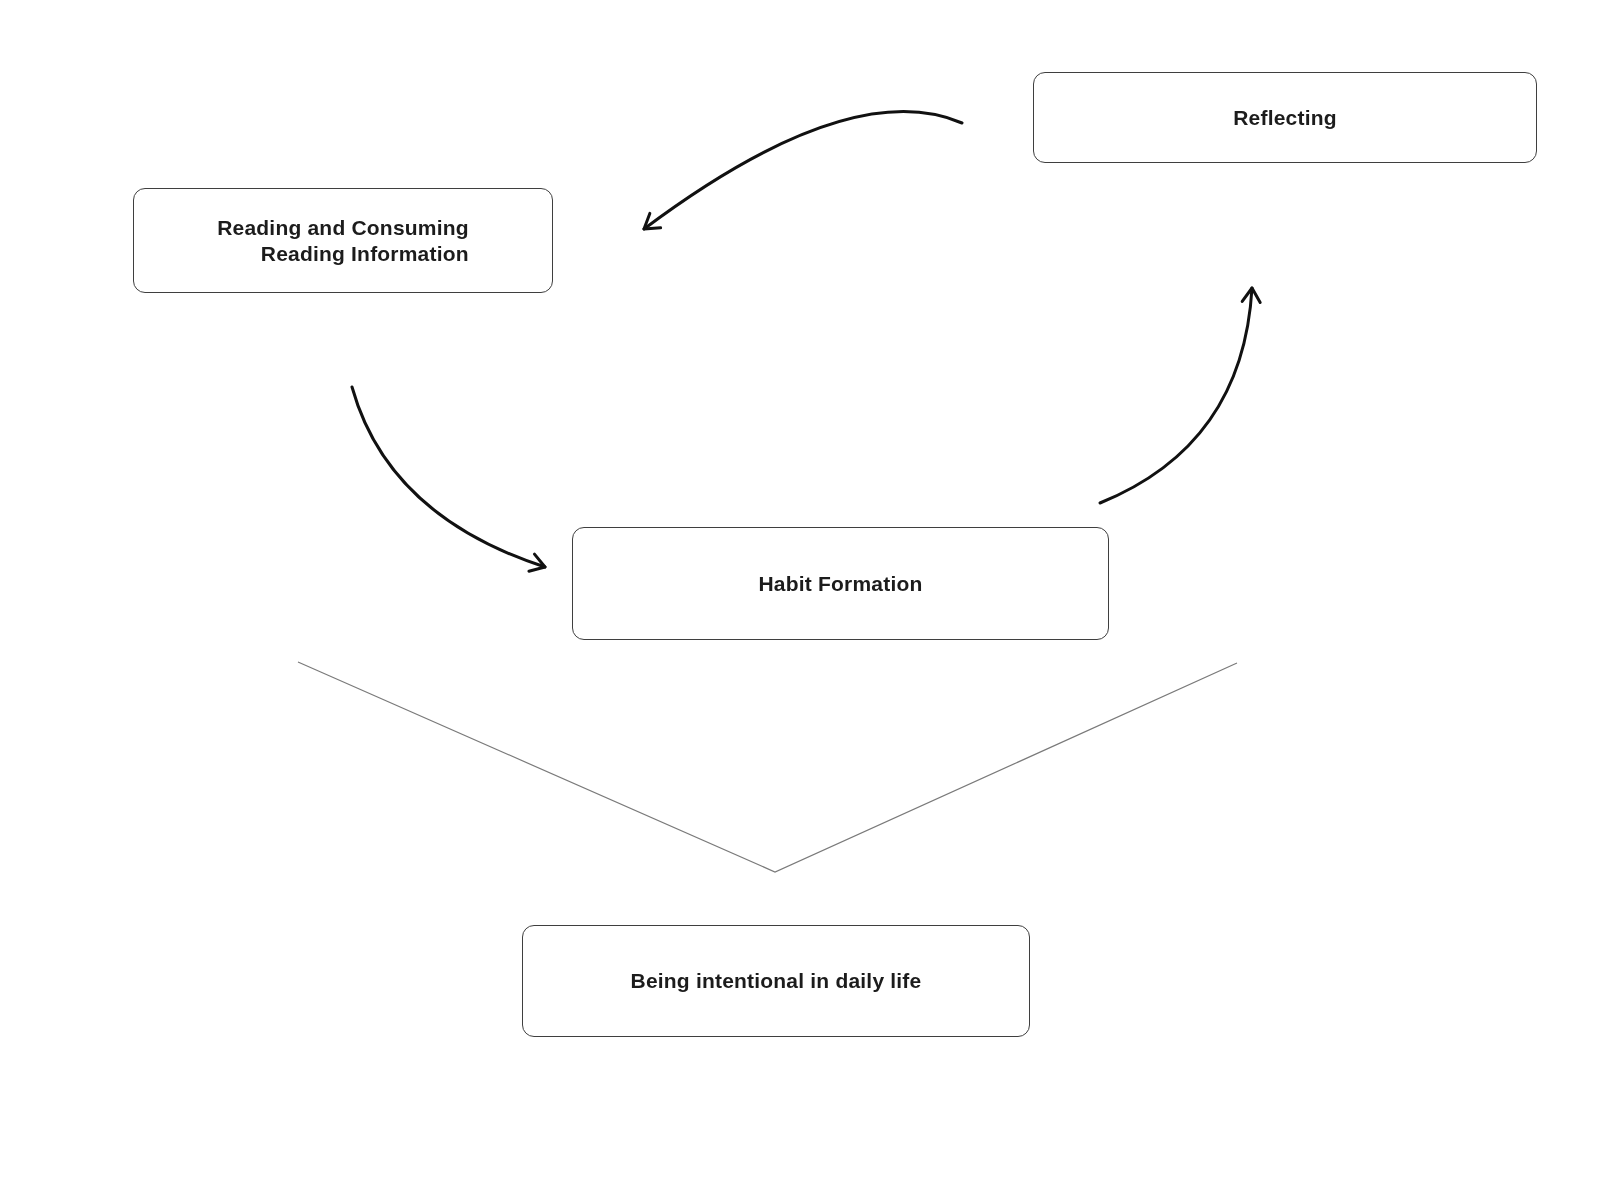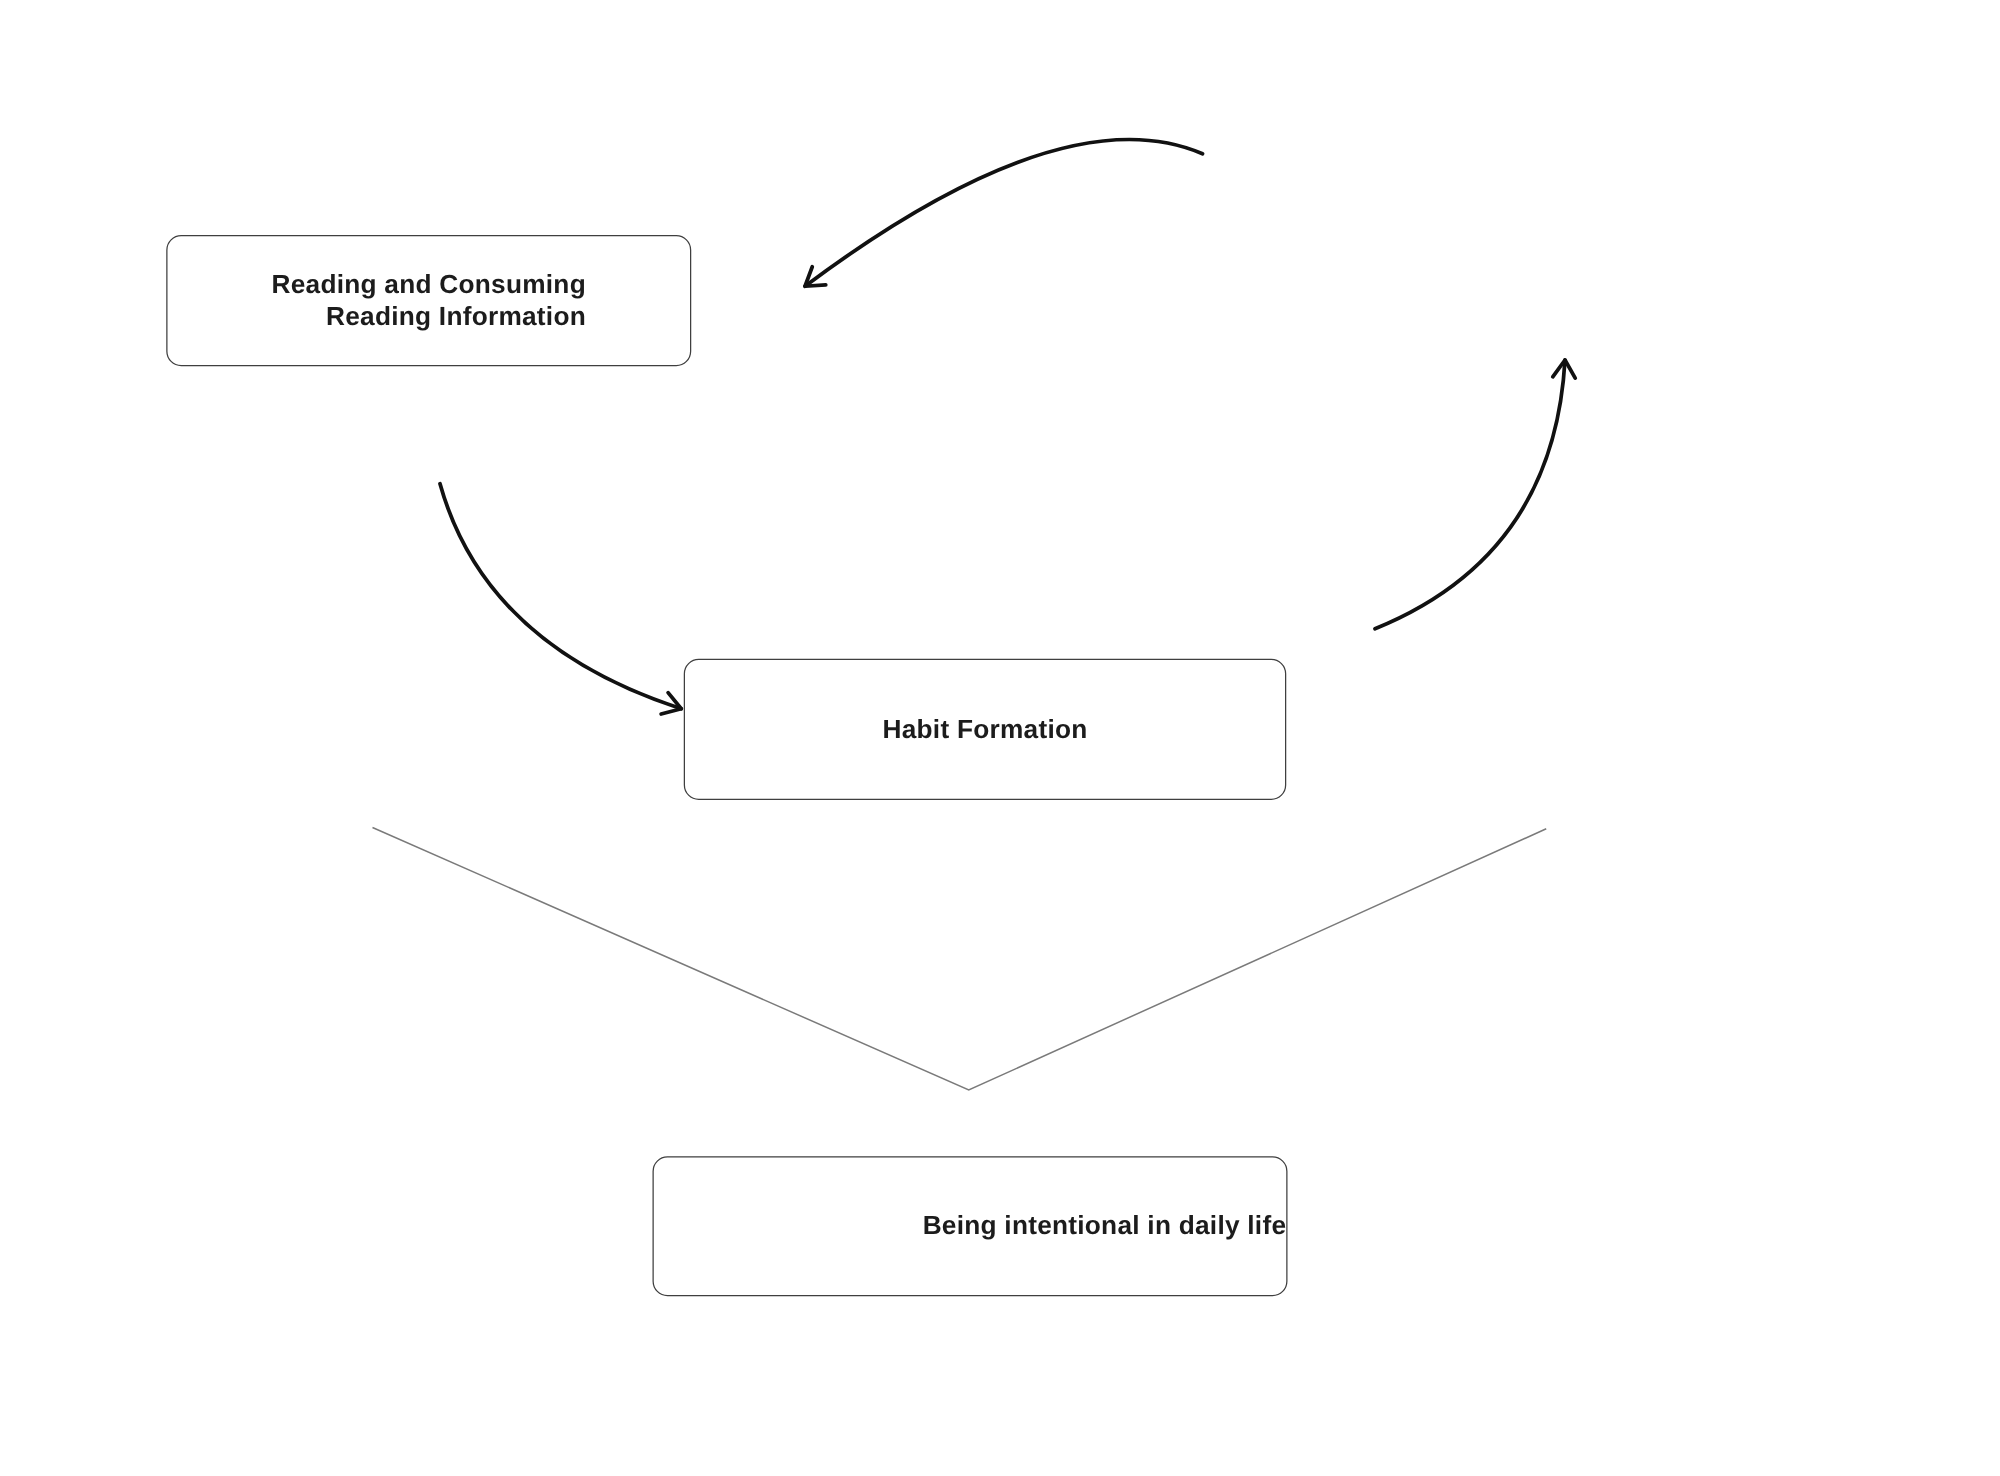--- a/index.html
+++ b/index.html
@@ -79,29 +79,32 @@
 
     <path class="arrow-path" d="M 962 123 Q 850 75 644 229" marker-end="url(#openArrow)"></path>
 
     <path class="arrow-path" d="M 352 387 Q 388 516 545 567" marker-end="url(#openArrow)"></path>
 
     <path class="arrow-path" d="M 1100 503 Q 1243 445 1252 288" marker-end="url(#openArrow)"></path>
 
     <polyline class="thin-line" points="298,662 775,872 1237,663"></polyline>
   </svg>
 
+  <div class="node" style="left:1033px; top:72px; width:504px; height:91px;">
+    <span class="node-label">Reflecting</span>
+  </div>
 
   <div class="node" style="left:133px; top:188px; width:420px; height:105px;">
     <span class="node-label">
       <span class="line">Reading and Consuming</span>
       <span class="line">Reading Information</span>
     </span>
   </div>
 
-  <div class="node" style="left:547px; top:527px; width:482px; height:113px;">
+  <div class="node" style="left:572px; top:527px; width:537px; height:113px;">
     <span class="node-label">Habit Formation</span>
   </div>
 
-  <div class="node" style="left:522px; top:925px; width:508px; height:112px;justify-content:flex-end;">
+  <div class="node" style="left:522px; top:925px; width:508px; height:112px;">
     <span class="node-label">Being intentional in daily life</span>
   </div>
 
 </div>
 
 </body></html>

